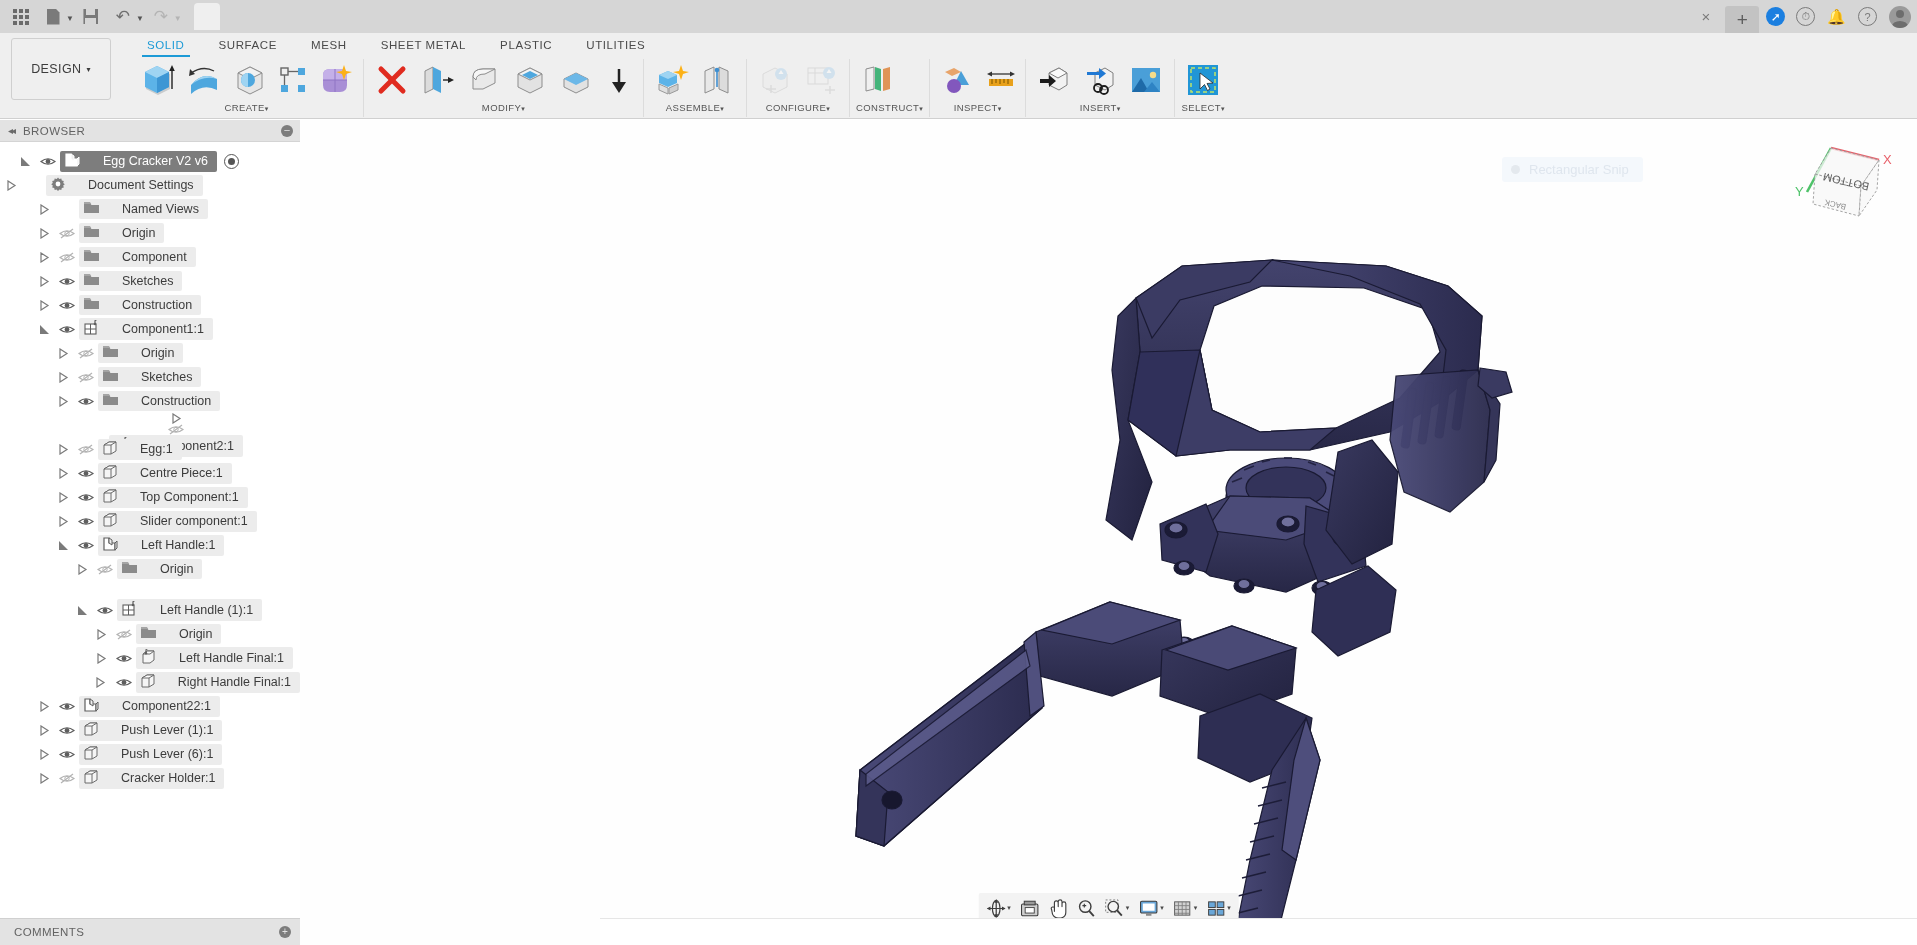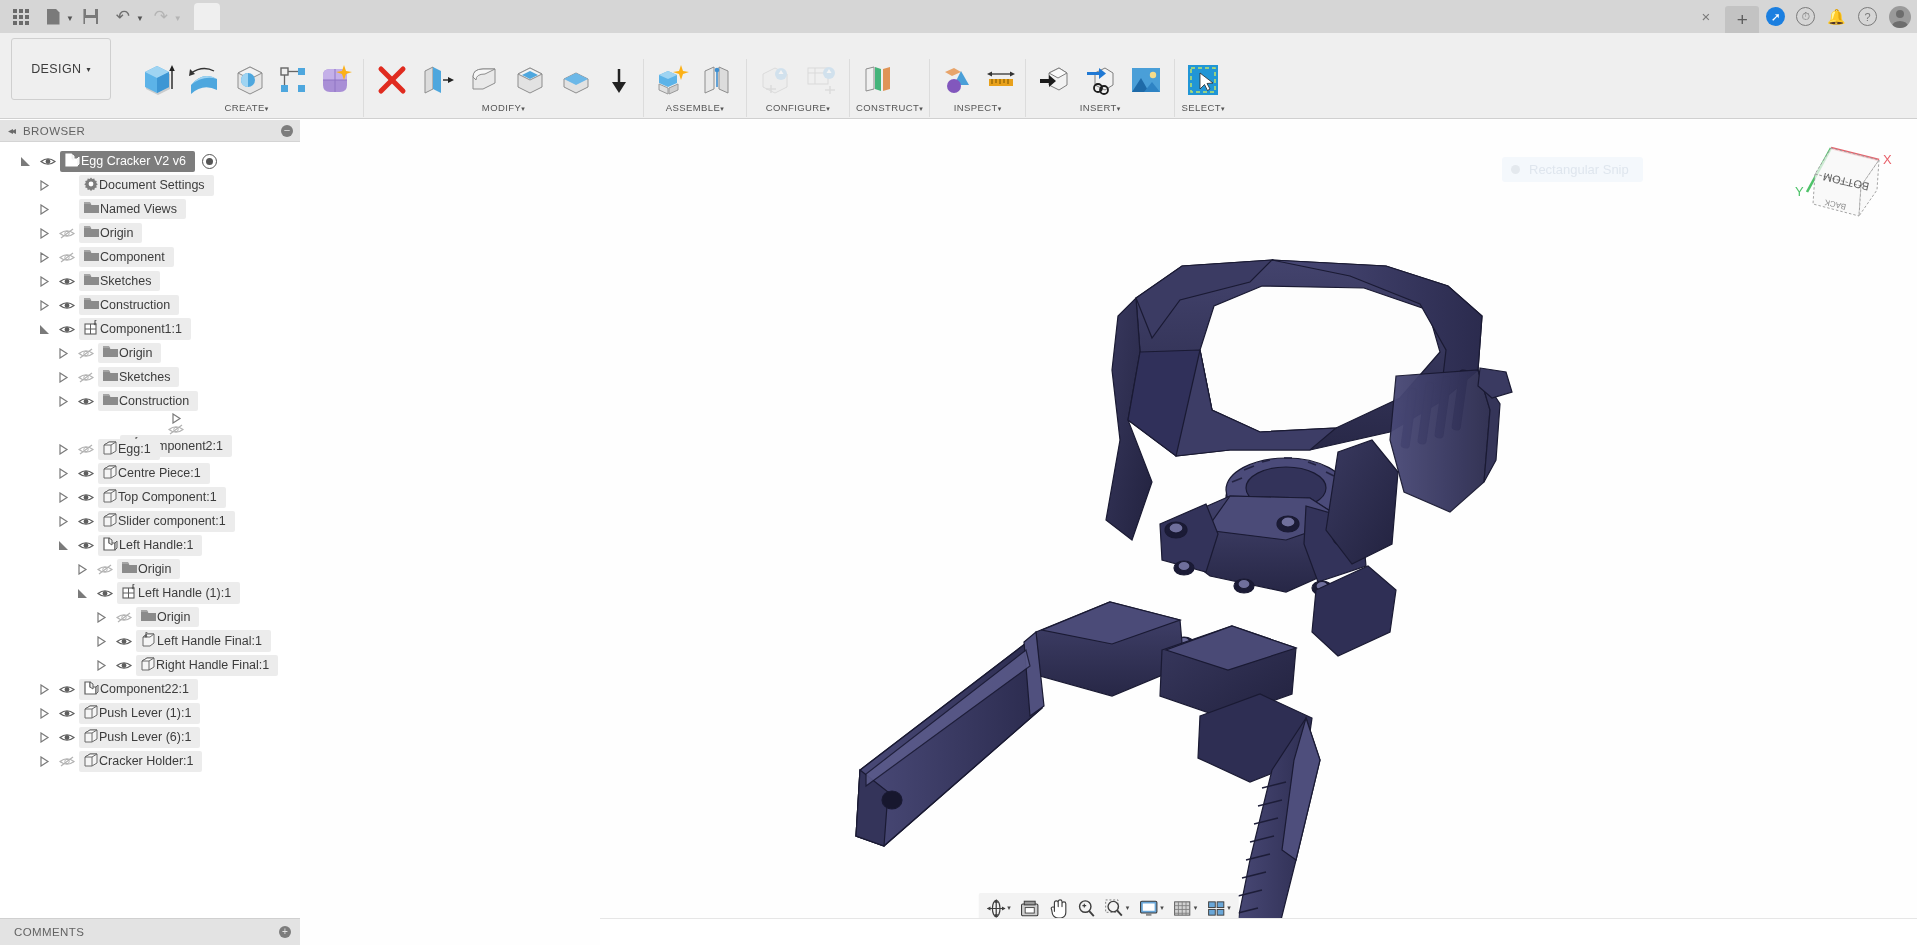--- a/index.html
+++ b/index.html
@@ -135,21 +135,21 @@
     margin-left: auto; margin-right: 7px; width: 12px; height: 12px;
     border-radius: 50%; background: #7d7d7d; color: #e3e3e3;
     font-size: 11px; line-height: 10px; text-align: center; cursor: pointer;
   }
   .tree { padding-top: 7px; }
   .trow { display: flex; align-items: center; height: 24px; }
   .tw { width: 22px; display: flex; justify-content: center; align-items: center; cursor: pointer; }
   .eye { width: 24px; display: flex; justify-content: center; cursor: pointer; }
   .tlabel {
     background: #ececec; padding: 2px 9px 2px 5px; border-radius: 2px;
-    display: flex; align-items: center; gap: 1px; cursor: pointer;
+    display: flex; align-items: center; gap: 23px; cursor: pointer;
     white-space: nowrap;
   }
   .trow.selected .tlabel { background: #7d7d7d; color: #fff; }
   .trow.selected .tlabel .cmp-ico svg * { stroke: #fff !important; }
   .radio-dot {
     width: 15px; height: 15px; border-radius: 50%; border: 1.6px solid #555;
     display: inline-flex; align-items: center; justify-content: center;
     margin-left: 7px; cursor: pointer; flex: none;
   }
   .radio-dot i { width: 7px; height: 7px; border-radius: 50%; background: #555; }
@@ -247,20 +247,28 @@
       <span class="avatar"></span>
     </div>
   </div>
 
   <div class="ribbon">
     <div class="design-box">
       <span>DESIGN</span>
       <span class="ca">▾</span>
     </div>
 
+    <div class="tabs-row">
+      <div class="rtab active">SOLID</div>
+      <div class="rtab">SURFACE</div>
+      <div class="rtab">MESH</div>
+      <div class="rtab">SHEET METAL</div>
+      <div class="rtab">PLASTIC</div>
+      <div class="rtab">UTILITIES</div>
+    </div>
 
     <div class="panels">
 
       <div class="panel">
         <div class="panel-icons">
           <div class="ic big">
             <svg width="34" height="34" viewBox="0 0 34 34">
               <polygon points="5,11 17,5 29,11 29,26 17,32 5,26" fill="#c9cbcd"></polygon>
               <polygon points="4,9 16,3 28,9 28,24 16,30 4,24" fill="#5cb3e8"></polygon>
               <polygon points="4,9 16,3 28,9 16,15" fill="#9fd4f2"></polygon>
@@ -528,21 +536,21 @@
                 <path d="M1 1 L6 1 L6 6 L12 6 L12 13 L1 13 Z" fill="#fff" stroke="#5e5e5e" stroke-width="1.2"></path>
      <path d="M6 1 L9 3 L9 8 L6 6 Z" fill="#f0f0f0" stroke="#5e5e5e" stroke-width="1"></path>
      <path d="M12 6 L14 4 L14 11 L12 13 Z" fill="#ebebeb" stroke="#5e5e5e" stroke-width="1"></path>
               </svg></span>
             <span>Egg Cracker V2 v6</span>
           </span>
           <span class="radio-dot">
             <i></i>
           </span>
         </div>
-        <div class="trow" style="padding-left: 33px; text-align: right;">
+        <div class="trow" style=" text-align: right;">
           <span class="tw">
             <svg width="11" height="11" viewBox="0 0 11 11">
               <polygon points="2,1 9,5.5 2,10" fill="none" stroke="#7a7a7a" stroke-width="1.2"></polygon>
             </svg>
           </span>
           <span class="eye"></span>
           <span class="tlabel">
             <span class="cmp-ico"><svg width="14" height="14" viewBox="0 0 14 14">
                 <path d="M7 0.5 l1.3 1.6 2-0.6 0.5 2 2 0.5 -0.6 2 1.6 1.3 -1.6 1.3 0.6 2 -2 0.5 -0.5 2 -2-0.6
               -1.3 1.6 -1.3-1.6 -2 0.6 -0.5-2 -2-0.5 0.6-2 -1.6-1.3 1.6-1.3 -0.6-2 2-0.5 0.5-2 2 0.6 Z" fill="#7d7d7d"></path>
@@ -877,21 +885,21 @@
             </svg>
           </span>
           <span class="tlabel">
             <span class="cmp-ico"><svg width="15" height="13" viewBox="0 0 15 13">
                 <path d="M0 2 h6 l1.5 2 H15 V12 H0 Z" fill="#8b8b8b"></path>
                 <path d="M0 1 h6 l1.2 2 H0 Z" fill="#a5a5a5"></path>
               </svg></span>
             <span>Origin</span>
           </span>
         </div>
-        <div class="trow" style="padding-left: 71px;">
+        <div class="trow" style="padding-left: 71px; margin-top: 17px;">
           <span class="tw">
             <svg width="11" height="11" viewBox="0 0 11 11">
               <polygon points="1,1 1,10 10,10" fill="#7a7a7a"></polygon>
             </svg>
           </span>
           <span class="eye">
             <svg width="16" height="11" viewBox="0 0 16 11">
       <path d="M1 5.5 Q8 0 15 5.5 Q8 11 1 5.5 Z" fill="none" stroke="#5f5f5f" stroke-width="1.2"></path>
       <circle cx="8" cy="5.5" r="2.4" fill="#5f5f5f"></circle>
             </svg>

